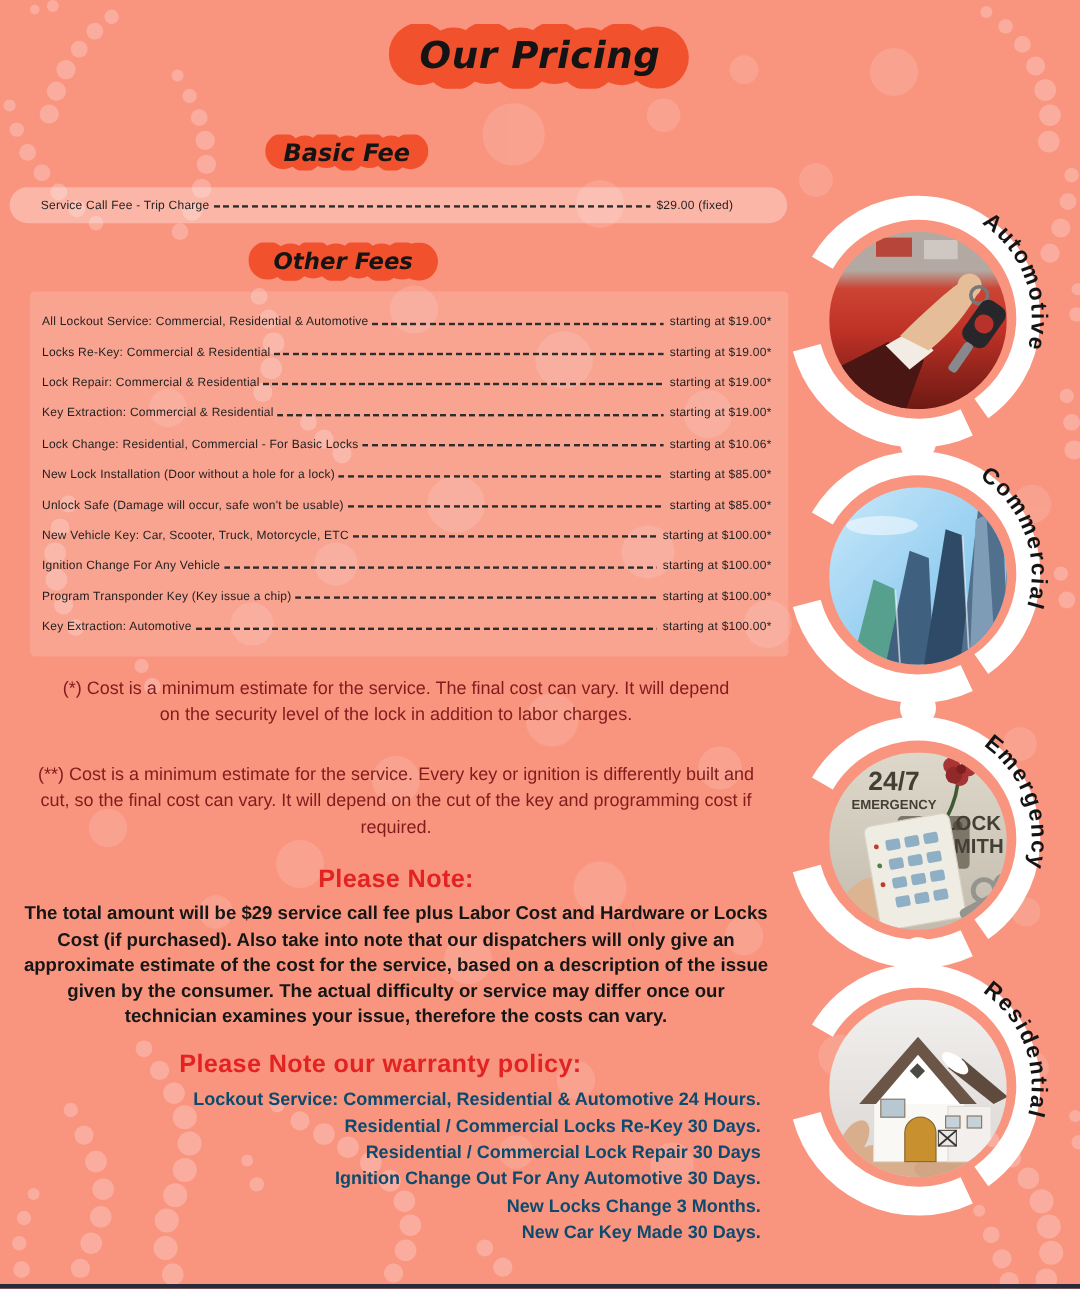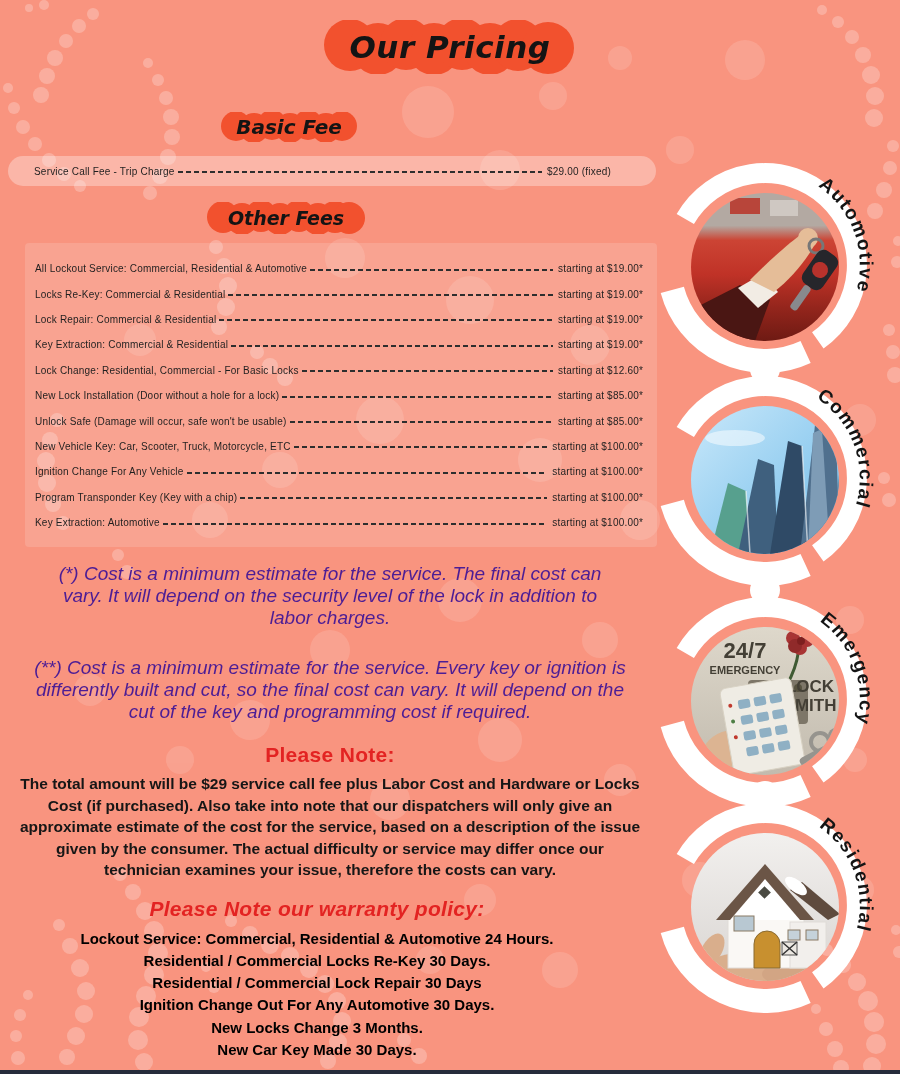--- a/index.html
+++ b/index.html
@@ -29,31 +29,31 @@
   .fee-row{display:flex;align-items:center;font-size:10px;color:#1f1f1f;letter-spacing:.2px;}
   .leader{flex:1;height:2px;margin:2px 5px 0 3px;
      background:repeating-linear-gradient(90deg,#2e2e2e 0 5px,transparent 5px 8px);}
   .fee-price{white-space:nowrap;}
   .service-strip{margin:14px 0 0 8px;width:648px;height:30px;box-sizing:border-box;
      padding:0 45px 0 26px;border-radius:15px;background:rgba(255,255,255,.32);}
   .fees-panel{margin:9px 0 0 25px;width:632px;box-sizing:border-box;
      padding:13px 14px 12px 10px;border-radius:4px;background:rgba(255,255,255,.14);}
   .fees-panel .fee-row{height:25.4px;}
 
-  .note{margin:16px auto 0;width:560px;text-align:center;font-size:19px;
-     line-height:22px;color:#4c1d95;font-style:italic;}
+  .note{margin:16px auto 0;width:560px;text-align:center;font-size:15px;
+     line-height:22px;color:#7f1d1d;}
   .note2{margin-top:28px;width:610px;}
   .red-heading{margin:20px auto 0;text-align:center;font-size:21px;font-weight:bold;
      color:#e32322;letter-spacing:.3px;}
   .pn-body{margin:6px auto 0;width:622px;text-align:center;font-size:15.5px;
      font-weight:bold;line-height:21.5px;color:#161616;}
   .warranty{width:634px;}
-  .warranty-heading{margin-top:16px;font-style:italic;}
-  .warranty-items{margin-top:7px;text-align:center;font-size:15px;font-weight:bold;
-     line-height:22.2px;color:#000000;}
+  .warranty-heading{margin-top:16px;}
+  .warranty-items{margin-top:7px;text-align:right;font-size:15px;font-weight:bold;
+     line-height:22.2px;color:#0c4a6e;}
   .curve{font-family:"Liberation Sans",sans-serif;font-weight:bold;font-size:19px;
      fill:#141414;letter-spacing:1.5px;}
   .photo-word{font-family:"Liberation Sans",sans-serif;font-weight:bold;fill:#433f35;}
 </style>
 </head>
 <body>
 
 <svg class="dots" width="900" height="1074">
   <g fill="#ffffff" opacity="0.13">
     <circle cx="428" cy="112" r="26"></circle>
@@ -276,21 +276,21 @@
         <span class="fee-price">starting at $19.00*</span>
       </div>
     <div class="fee-row">
         <span>Key Extraction: Commercial &amp; Residential</span>
         <span class="leader"></span>
         <span class="fee-price">starting at $19.00*</span>
       </div>
     <div class="fee-row">
         <span>Lock Change: Residential, Commercial - For Basic Locks</span>
         <span class="leader"></span>
-        <span class="fee-price">starting at $12.60*</span>
+        <span class="fee-price">starting at $10.06*</span>
       </div>
     <div class="fee-row">
         <span>New Lock Installation (Door without a hole for a lock)</span>
         <span class="leader"></span>
         <span class="fee-price">starting at $85.00*</span>
       </div>
     <div class="fee-row">
         <span>Unlock Safe (Damage will occur, safe won't be usable)</span>
         <span class="leader"></span>
         <span class="fee-price">starting at $85.00*</span>
@@ -299,21 +299,21 @@
         <span>New Vehicle Key: Car, Scooter, Truck, Motorcycle, ETC</span>
         <span class="leader"></span>
         <span class="fee-price">starting at $100.00*</span>
       </div>
     <div class="fee-row">
         <span>Ignition Change For Any Vehicle</span>
         <span class="leader"></span>
         <span class="fee-price">starting at $100.00*</span>
       </div>
     <div class="fee-row">
-        <span>Program Transponder Key (Key with a chip)</span>
+        <span>Program Transponder Key (Key issue a chip)</span>
         <span class="leader"></span>
         <span class="fee-price">starting at $100.00*</span>
       </div>
     <div class="fee-row">
         <span>Key Extraction: Automotive </span>
         <span class="leader"></span>
         <span class="fee-price">starting at $100.00*</span>
       </div>
   </div>
 

